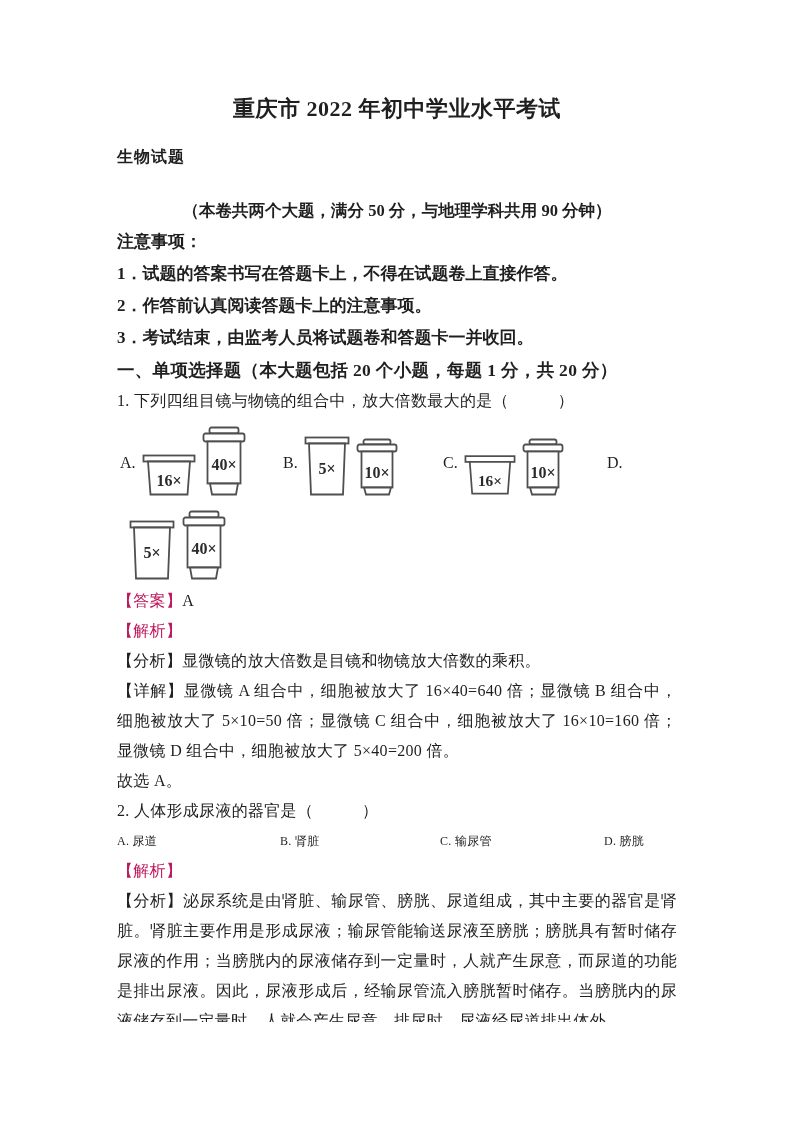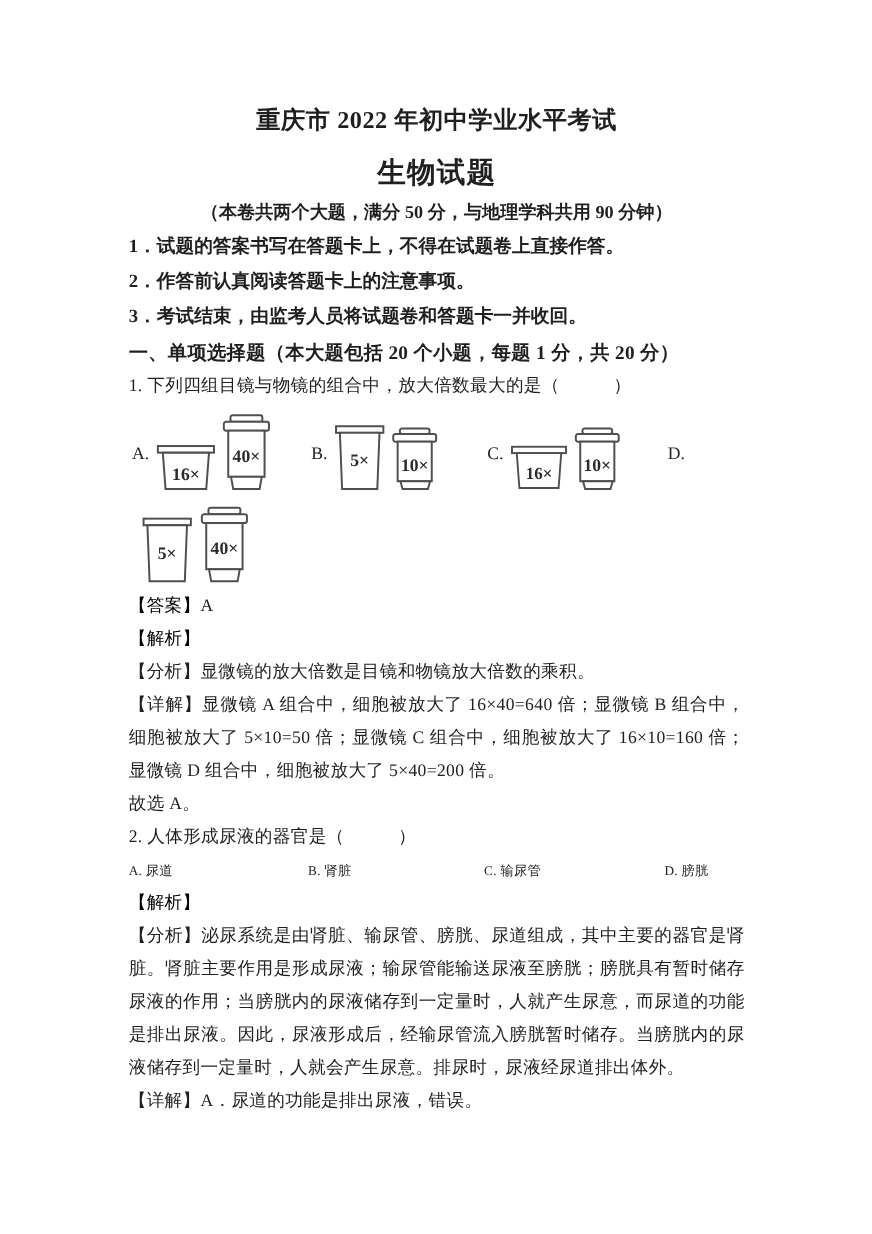--- a/index.html
+++ b/index.html
@@ -14,39 +14,39 @@
   .content{
     position:absolute;
     left:117px;top:94px;
     width:560px;
   }
   .doc-title{
     text-align:center;font-size:22px;font-weight:bold;
     line-height:30px;margin:0 0 18px 0;letter-spacing:.5px;
   }
   .doc-subtitle{
-    text-align:center;font-size:26px;font-weight:bold;
-    line-height:30px;margin:0 0 6px 0;letter-spacing:1px;
+    font-size:16px;font-weight:bold;
+    line-height:30px;margin:0 0 24px 0;letter-spacing:1px;
   }
   .exam-info{
     text-align:center;font-size:16.5px;font-weight:bold;
     line-height:30px;margin:0;
   }
   .notice-heading,.notice-line{
     font-size:17px;font-weight:bold;line-height:32px;margin:0;
   }
   .section-heading{
     font-size:17.5px;font-weight:bold;line-height:32px;margin:0;
     letter-spacing:.3px;
   }
   .body-line,.para{
     font-size:16px;line-height:30px;margin:0;letter-spacing:.3px;
   }
   .para{text-align:justify;}
-  .tag-blue{color:#000000;}
+  .tag-blue{color:#be185d;}
   .combo-row{
     display:grid;
     grid-template-columns:163px 160px 164px 1fr;
     align-items:end;
     height:78px;
     margin-top:2px;
   }
   .combo{display:flex;align-items:flex-end;}
   .opt-label{font-size:16px;margin:0 6px 24px 3px;}
   .combo svg{display:block;margin-right:4px;}
@@ -76,20 +76,21 @@
 </head>
 <body>
 
 <div class="page">
   <div class="content">
 
     <div class="doc-title">重庆市 2022 年初中学业水平考试</div>
     <div class="doc-subtitle">生物试题</div>
     <div class="exam-info">（本卷共两个大题，满分 50 分，与地理学科共用 90 分钟）</div>
 
+    <div class="notice-heading">注意事项：</div>
     <div class="notice-line">1．试题的答案书写在答题卡上，不得在试题卷上直接作答。</div>
     <div class="notice-line">2．作答前认真阅读答题卡上的注意事项。</div>
     <div class="notice-line">3．考试结束，由监考人员将试题卷和答题卡一并收回。</div>
 
     <div class="section-heading">一、单项选择题（本大题包括 20 个小题，每题 1 分，共 20 分）</div>
 
     <div class="body-line">1. 下列四组目镜与物镜的组合中，放大倍数最大的是（　　　）</div>
 
     <div class="combo-row">
 

